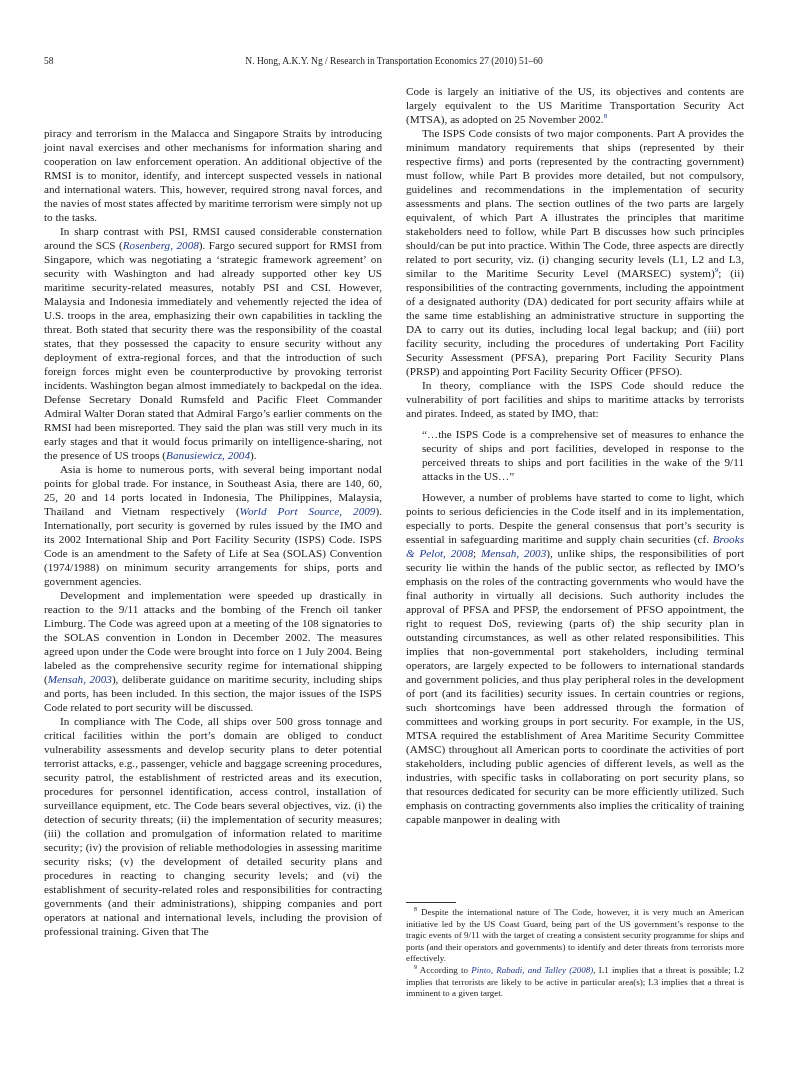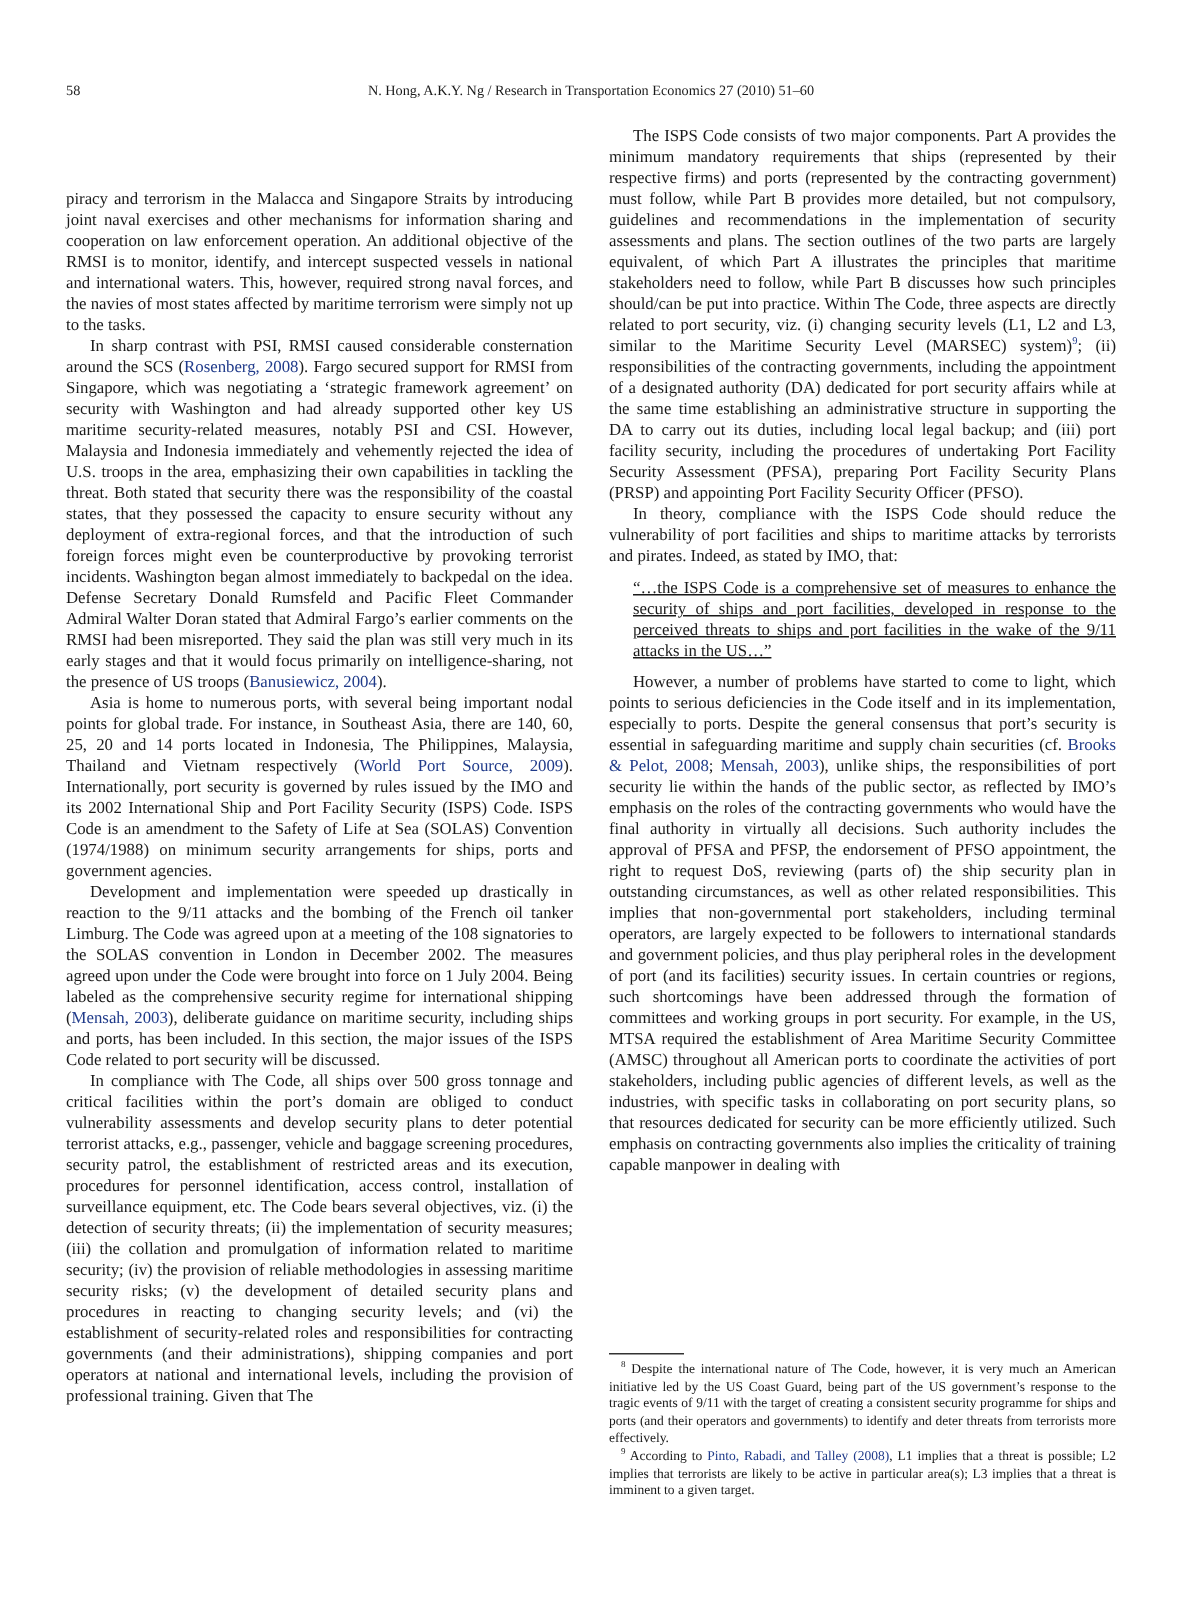--- a/index.html
+++ b/index.html
@@ -8,24 +8,24 @@
   .header { position: absolute; top: 56px; left: 44px; width: 700px; height: 14px;
             font-size: 9.5px; }
   .page-num { position: absolute; left: 0; top: 0; }
   .running-head { position: absolute; left: 0; right: 0; top: 0; text-align: center; }
   .col { position: absolute; top: 84px; width: 338px; font-size: 11.2px; line-height: 14px;
          text-align: justify; hyphens: auto; }
   .col-left { left: 44px; margin-top: 42px; }
   .col-right { left: 406px; }
   p { margin: 0; text-indent: 0; }
   p.ind { text-indent: 16px; }
-  .link { color: #1f3a8a; }
+  .link { color: #1f3a8a; font-style: italic; }
   sup { font-size: 7px; line-height: 0; vertical-align: super; color: #1f3a8a; }
   .section-head { font-style: italic; margin: 14px 0 14px 0; }
-  .quote { margin: 7px 0 7px 16px; text-decoration: underline; }
+  .quote { margin: 7px 0 7px 16px; }
   .footnotes { position: absolute; left: 406px; top: 902px; width: 338px; font-size: 9px;
                line-height: 11.6px; text-align: justify; }
   .fn-rule { width: 50px; border-top: 1px solid #333; margin-bottom: 4px; }
   .fn { text-indent: 8px; }
   .fn sup { font-size: 6px; color: #1a1a1a; }
 </style>
 </head>
 <body>
 
 <div class="header">
@@ -35,20 +35,21 @@
 
 <div class="col col-left">
   <p>piracy and terrorism in the Malacca and Singapore Straits by introducing joint naval exercises and other mechanisms for information sharing and cooperation on law enforcement operation. An additional objective of the RMSI is to monitor, identify, and intercept suspected vessels in national and international waters. This, however, required strong naval forces, and the navies of most states affected by maritime terrorism were simply not up to the tasks.</p>
   <p class="ind"><span>In sharp contrast with PSI, RMSI caused considerable consternation around the SCS (</span><span class="link">Rosenberg, 2008</span><span>). Fargo secured support for RMSI from Singapore, which was negotiating a ‘strategic framework agreement’ on security with Washington and had already supported other key US maritime security-related measures, notably PSI and CSI. However, Malaysia and Indonesia immediately and vehemently rejected the idea of U.S. troops in the area, emphasizing their own capabilities in tackling the threat. Both stated that security there was the responsibility of the coastal states, that they possessed the capacity to ensure security without any deployment of extra-regional forces, and that the introduction of such foreign forces might even be counterproductive by provoking terrorist incidents. Washington began almost immediately to backpedal on the idea. Defense Secretary Donald Rumsfeld and Pacific Fleet Commander Admiral Walter Doran stated that Admiral Fargo’s earlier comments on the RMSI had been misreported. They said the plan was still very much in its early stages and that it would focus primarily on intelligence-sharing, not the presence of US troops (</span><span class="link">Banusiewicz, 2004</span><span>).</span></p>
   <p class="ind"><span>Asia is home to numerous ports, with several being important nodal points for global trade. For instance, in Southeast Asia, there are 140, 60, 25, 20 and 14 ports located in Indonesia, The Philippines, Malaysia, Thailand and Vietnam respectively (</span><span class="link">World Port Source, 2009</span><span>). Internationally, port security is governed by rules issued by the IMO and its 2002 International Ship and Port Facility Security (ISPS) Code. ISPS Code is an amendment to the Safety of Life at Sea (SOLAS) Convention (1974/1988) on minimum security arrangements for ships, ports and government agencies.</span></p>
   <p class="ind"><span>Development and implementation were speeded up drastically in reaction to the 9/11 attacks and the bombing of the French oil tanker Limburg. The Code was agreed upon at a meeting of the 108 signatories to the SOLAS convention in London in December 2002. The measures agreed upon under the Code were brought into force on 1 July 2004. Being labeled as the comprehensive security regime for international shipping (</span><span class="link">Mensah, 2003</span><span>), deliberate guidance on maritime security, including ships and ports, has been included. In this section, the major issues of the ISPS Code related to port security will be discussed.</span></p>
   <p class="ind">In compliance with The Code, all ships over 500 gross tonnage and critical facilities within the port’s domain are obliged to conduct vulnerability assessments and develop security plans to deter potential terrorist attacks, e.g., passenger, vehicle and baggage screening procedures, security patrol, the establishment of restricted areas and its execution, procedures for personnel identification, access control, installation of surveillance equipment, etc. The Code bears several objectives, viz. (i) the detection of security threats; (ii) the implementation of security measures; (iii) the collation and promulgation of information related to maritime security; (iv) the provision of reliable methodologies in assessing maritime security risks; (v) the development of detailed security plans and procedures in reacting to changing security levels; and (vi) the establishment of security-related roles and responsibilities for contracting governments (and their administrations), shipping companies and port operators at national and international levels, including the provision of professional training. Given that The</p>
 </div>
 
 <div class="col col-right">
+  <p><span>Code is largely an initiative of the US, its objectives and contents are largely equivalent to the US Maritime Transportation Security Act (MTSA), as adopted on 25 November 2002.</span><sup>8</sup></p>
   <p class="ind"><span>The ISPS Code consists of two major components. Part A provides the minimum mandatory requirements that ships (represented by their respective firms) and ports (represented by the contracting government) must follow, while Part B provides more detailed, but not compulsory, guidelines and recommendations in the implementation of security assessments and plans. The section outlines of the two parts are largely equivalent, of which Part A illustrates the principles that maritime stakeholders need to follow, while Part B discusses how such principles should/can be put into practice. Within The Code, three aspects are directly related to port security, viz. (i) changing security levels (L1, L2 and L3, similar to the Maritime Security Level (MARSEC) system)</span><sup>9</sup><span>; (ii) responsibilities of the contracting governments, including the appointment of a designated authority (DA) dedicated for port security affairs while at the same time establishing an administrative structure in supporting the DA to carry out its duties, including local legal backup; and (iii) port facility security, including the procedures of undertaking Port Facility Security Assessment (PFSA), preparing Port Facility Security Plans (PRSP) and appointing Port Facility Security Officer (PFSO).</span></p>
   <p class="ind">In theory, compliance with the ISPS Code should reduce the vulnerability of port facilities and ships to maritime attacks by terrorists and pirates. Indeed, as stated by IMO, that:</p>
   <p class="quote">“…the ISPS Code is a comprehensive set of measures to enhance the security of ships and port facilities, developed in response to the perceived threats to ships and port facilities in the wake of the 9/11 attacks in the US…”</p>
   <p class="ind"><span>However, a number of problems have started to come to light, which points to serious deficiencies in the Code itself and in its implementation, especially to ports. Despite the general consensus that port’s security is essential in safeguarding maritime and supply chain securities (cf. </span><span class="link">Brooks &amp; Pelot, 2008</span><span>; </span><span class="link">Mensah, 2003</span><span>), unlike ships, the responsibilities of port security lie within the hands of the public sector, as reflected by IMO’s emphasis on the roles of the contracting governments who would have the final authority in virtually all decisions. Such authority includes the approval of PFSA and PFSP, the endorsement of PFSO appointment, the right to request DoS, reviewing (parts of) the ship security plan in outstanding circumstances, as well as other related responsibilities. This implies that non-governmental port stakeholders, including terminal operators, are largely expected to be followers to international standards and government policies, and thus play peripheral roles in the development of port (and its facilities) security issues. In certain countries or regions, such shortcomings have been addressed through the formation of committees and working groups in port security. For example, in the US, MTSA required the establishment of Area Maritime Security Committee (AMSC) throughout all American ports to coordinate the activities of port stakeholders, including public agencies of different levels, as well as the industries, with specific tasks in collaborating on port security plans, so that resources dedicated for security can be more efficiently utilized. Such emphasis on contracting governments also implies the criticality of training capable manpower in dealing with</span></p>
 </div>
 
 <div class="footnotes">
   <div class="fn-rule"></div>
   <p class="fn"><sup>8</sup> <span>Despite the international nature of The Code, however, it is very much an American initiative led by the US Coast Guard, being part of the US government’s response to the tragic events of 9/11 with the target of creating a consistent security programme for ships and ports (and their operators and governments) to identify and deter threats from terrorists more effectively.</span></p>
   <p class="fn"><sup>9</sup> <span>According to </span><span class="link">Pinto, Rabadi, and Talley (2008)</span><span>, L1 implies that a threat is possible; L2 implies that terrorists are likely to be active in particular area(s); L3 implies that a threat is imminent to a given target.</span></p>

